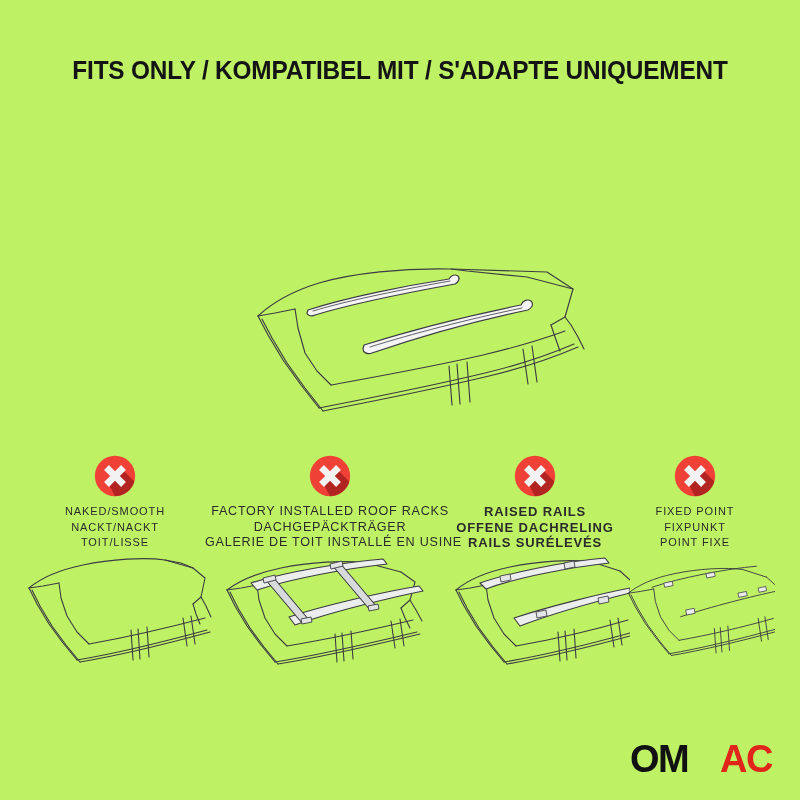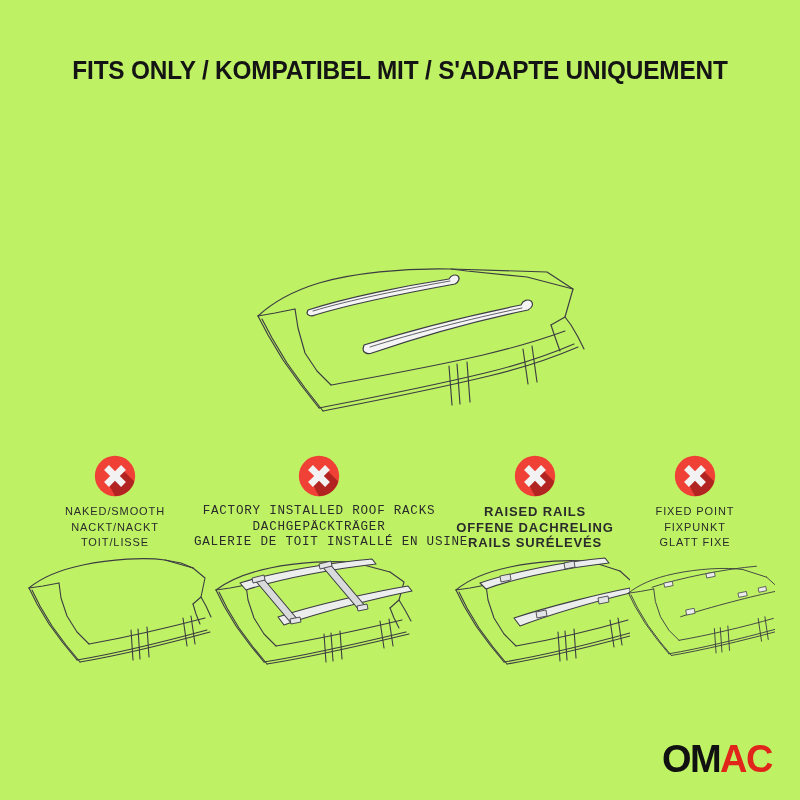--- a/index.html
+++ b/index.html
@@ -80,21 +80,21 @@
     top: 450px;
     width: 800px;
     height: 280px;
   }
   .col {
     position: absolute;
     top: 0;
     text-align: center;
   }
   .col-0 { left: 15px;  width: 200px; }
-  .col-1 { left: 194px; width: 250px; font-family: Liberation Mono, monospace; }
+  .col-1 { left: 205px; width: 250px; }
   .col-2 { left: 440px; width: 190px; font-weight: bold; }
   .col-3 { left: 615px; width: 160px; }
 
   .x-badge {
     width: 42px;
     height: 42px;
     display: block;
     margin: 5px auto 0 auto;
   }
   .col-labels {
@@ -123,21 +123,21 @@
     position: absolute;
     right: 28px;
     bottom: 22px;
     font-family: "Liberation Sans", sans-serif;
     font-weight: bold;
     font-size: 38px;
     letter-spacing: -1.5px;
     line-height: 38px;
   }
   .logo .om { color: #111111; }
-  .logo .ac { color: #e1251b; }
+  .logo .ac { color: #e1251b; padding-left: 32px; }
 </style>
 </head>
 <body>
 
 <div id="page">
 
   <div class="title">FITS ONLY / KOMPATIBEL MIT / S'ADAPTE UNIQUEMENT</div>
 
 
   <svg class="hero-art" viewBox="0 0 360 170">
@@ -304,21 +304,21 @@
 
     <div class="col col-3">
       <svg class="x-badge" viewBox="0 0 100 100">
         <circle cx="50" cy="50" r="48" fill="#ef4136"></circle>
         <path d="M50 98a48 48 0 0 0 46-35L71 38 45 55 31 62 50 98z" fill="#9e1b1b" opacity="0.75"></path>
         <path d="M35.5 24 L50 38.5 L64.5 24 L76 35.5 L61.5 50 L76 64.5 L64.5 76 L50 61.5 L35.5 76 L24 64.5 L38.5 50 L24 35.5 Z" fill="#f2f2f2"></path>
       </svg>
       <div class="col-labels">
         <div>FIXED POINT</div>
         <div>FIXPUNKT</div>
-        <div>GLATT FIXE</div>
+        <div>POINT FIXE</div>
       </div>
       <svg class="col-art" viewBox="0 0 190 120">
         <g fill="none" stroke="#3c3c42" stroke-width="1.1" stroke-linejoin="round" stroke-linecap="round">
           <path d="M16 40 C28 30 46 22 70 17 C98 11 132 9 152 12 L180 21"></path>
           <path d="M16 40 L30 38 L46 35"></path>
           <path d="M46 35 L48 50 L54 68 L64 84 L76 96"></path>
           <path d="M16 40 L24 56 L36 76 L50 95 L64 112"></path>
           <path d="M19 42 L27 58 L39 78 L53 97 L67 114"></path>
           <path d="M76 96 C110 90 154 80 188 70"></path>
           <path d="M64 112 C100 106 150 94 190 83"></path>

